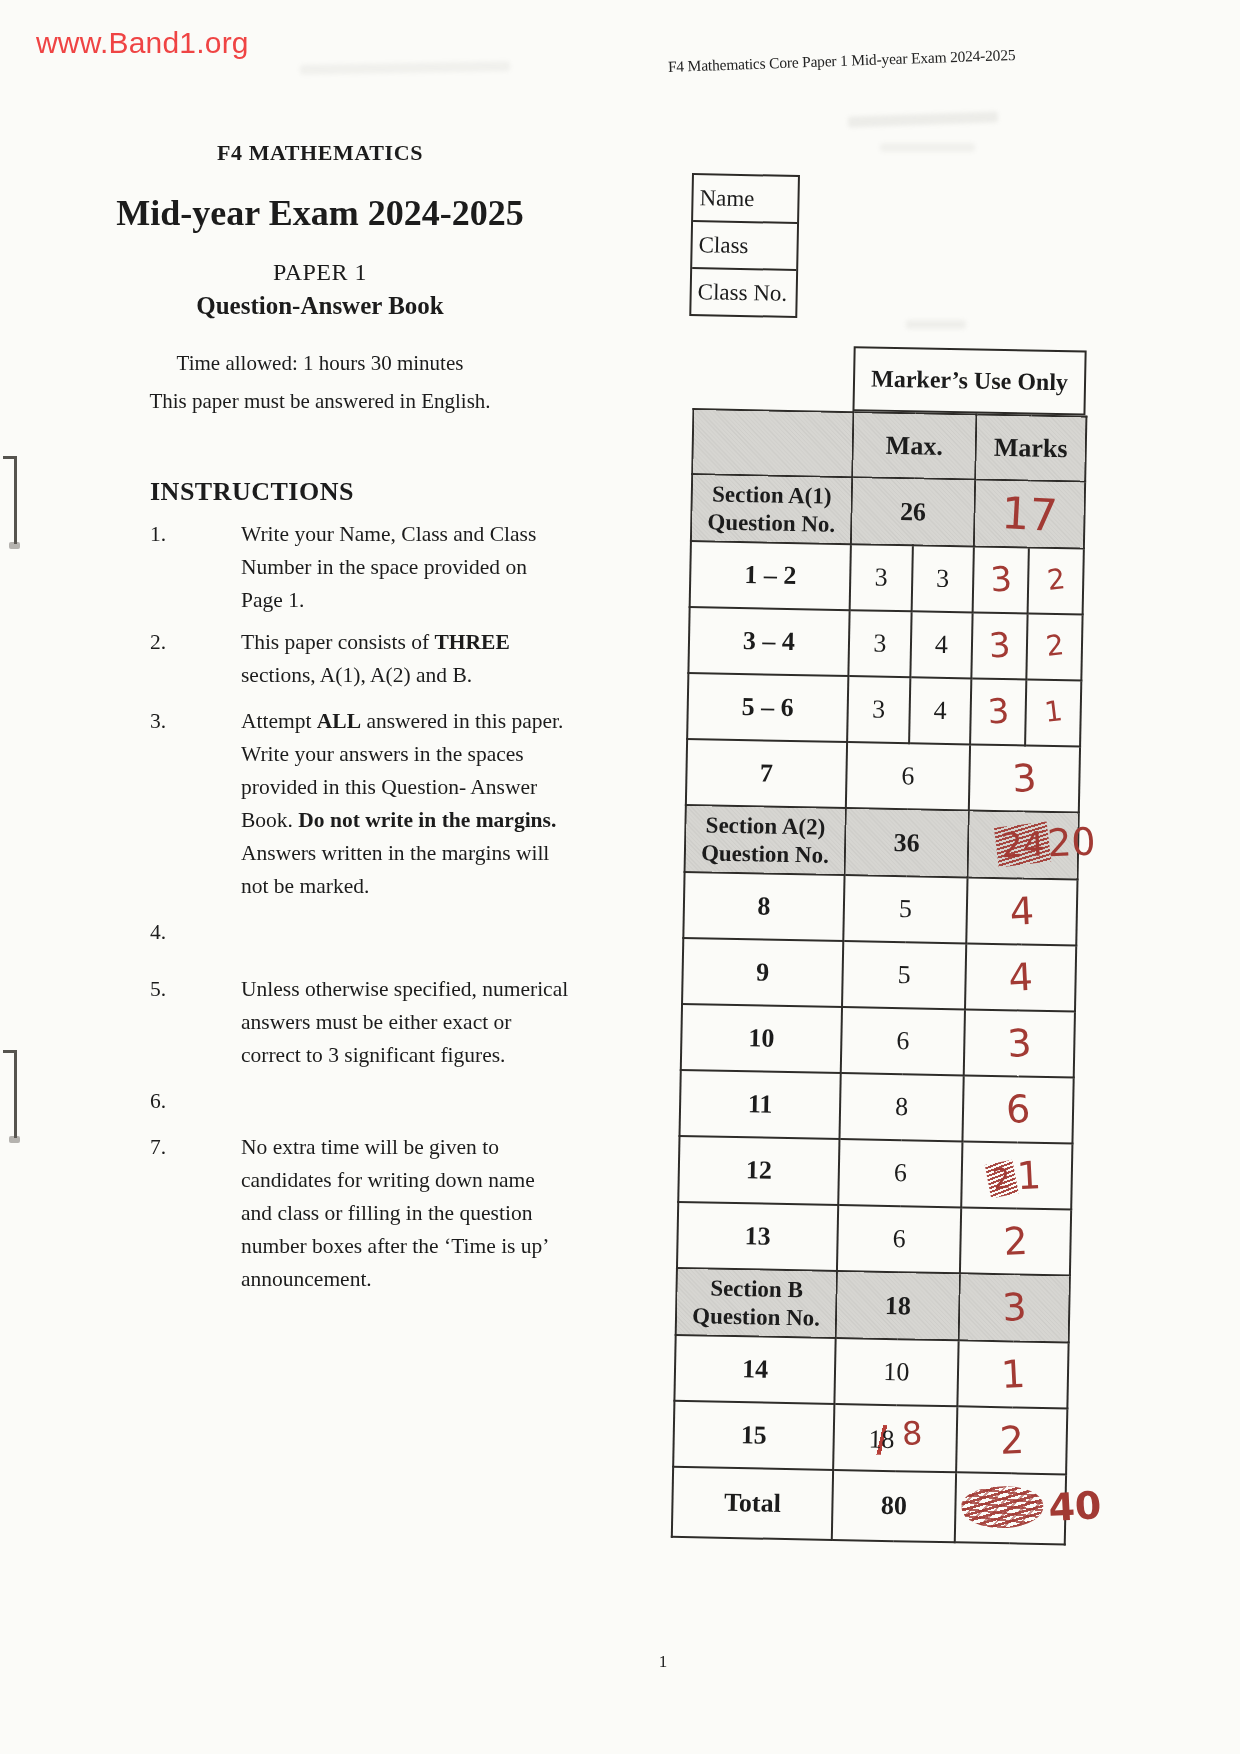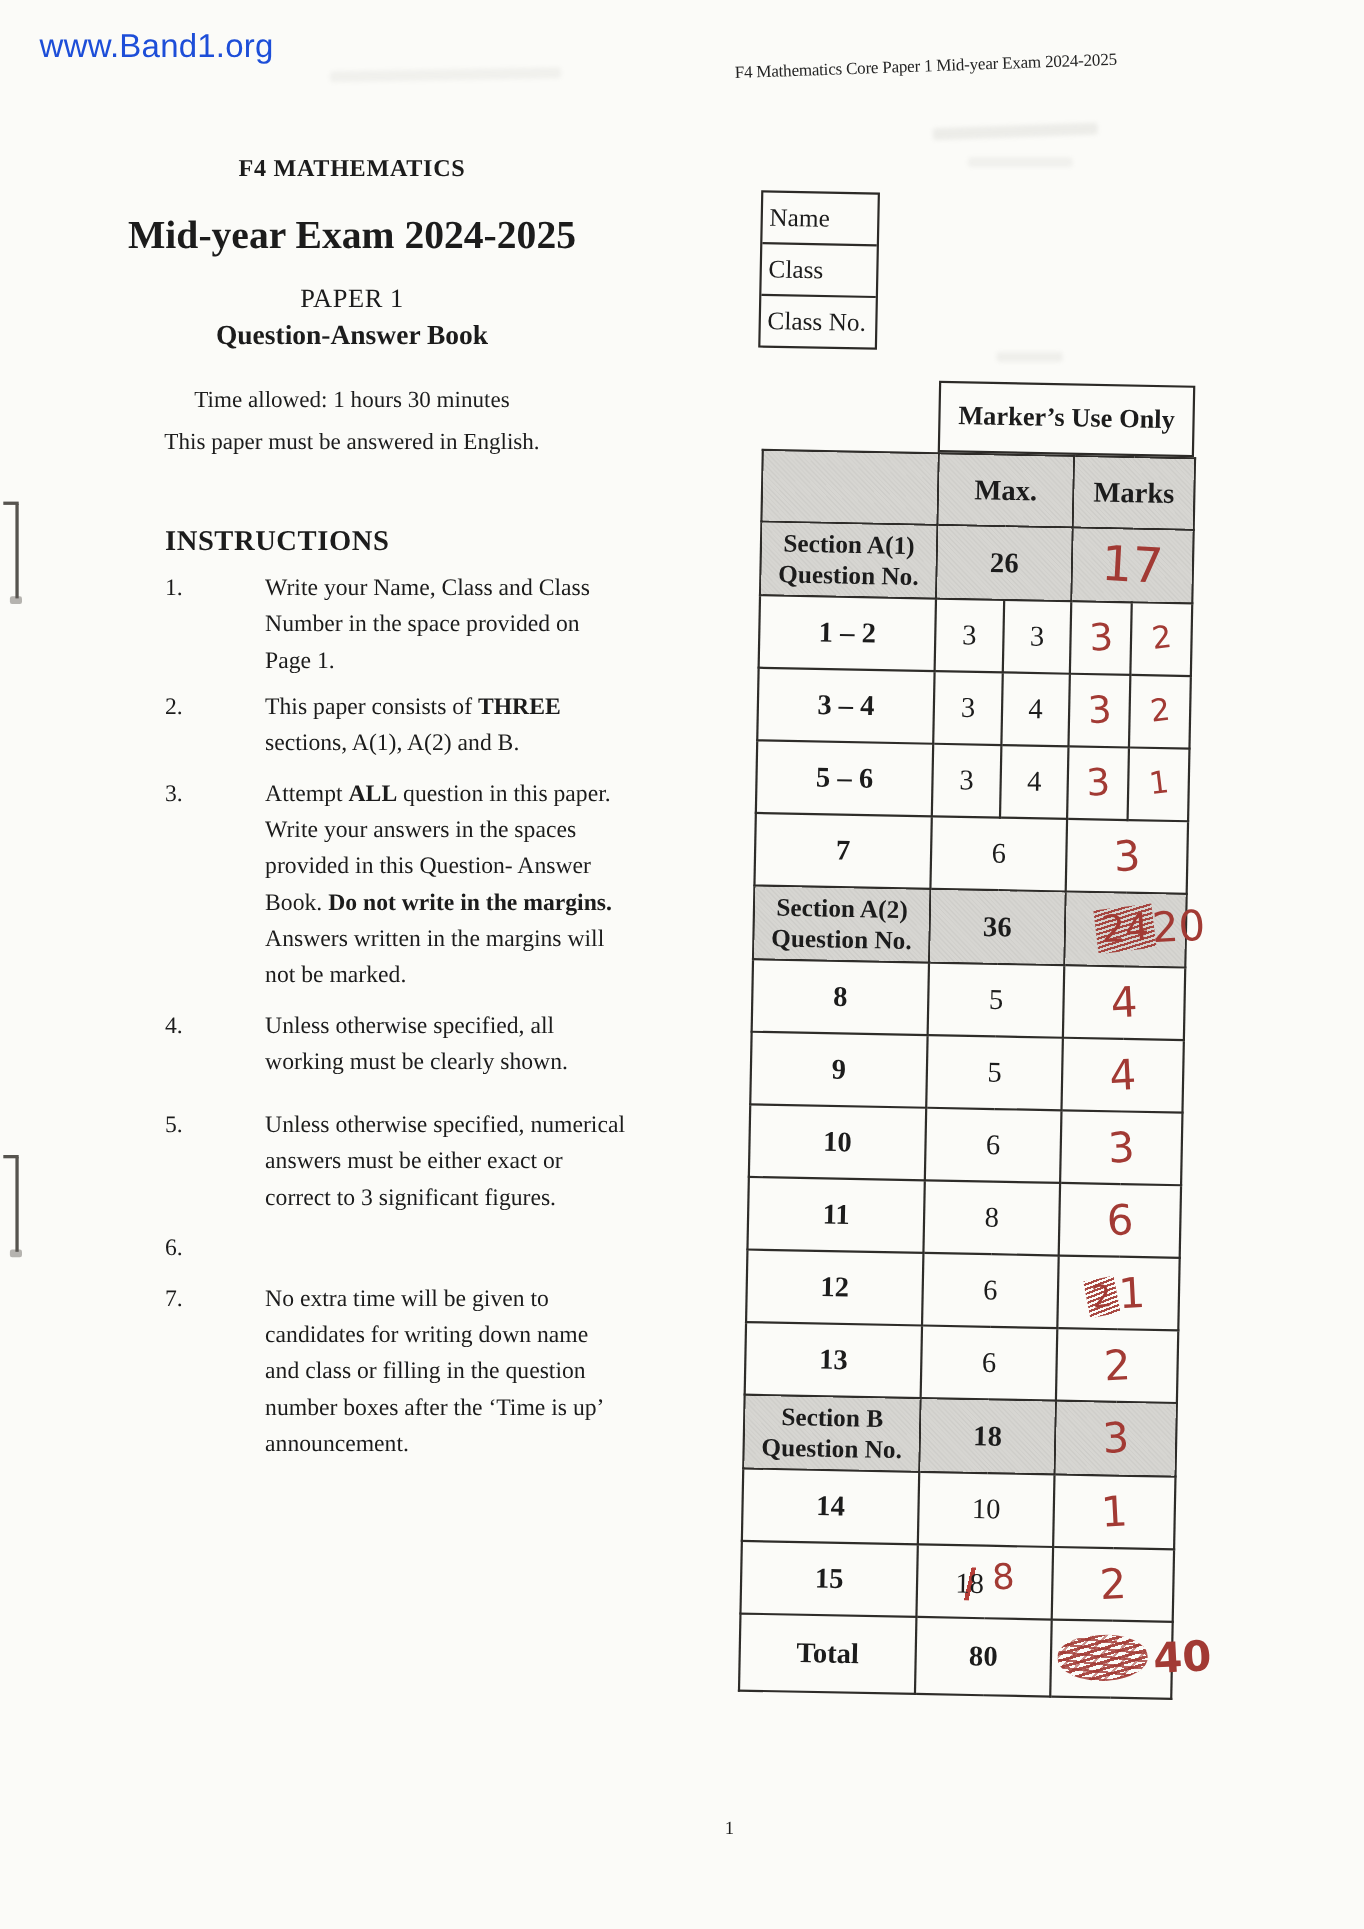--- a/index.html
+++ b/index.html
@@ -6,21 +6,21 @@
   body{
     width:1240px;height:1754px;position:relative;
     background:#fbfbf8;
     font-family:"Liberation Serif","DejaVu Serif",serif;
     color:#1c1c1c;overflow:hidden;
   }
   .abs{position:absolute;}
 
   
   .watermark{left:36px;top:26px;font-family:"Liberation Sans","DejaVu Sans",sans-serif;
-    font-size:30px;color:#1d4ed8;letter-spacing:.2px;}
+    font-size:30px;color:#ef4444;letter-spacing:.2px;}
 
   
   .page-header{left:668px;top:58px;width:345px;font-size:15.5px;color:#242424;
     transform:rotate(-2deg);transform-origin:left center;white-space:nowrap;letter-spacing:-.2px;}
 
   
   .tblock{left:105px;width:430px;text-align:center;}
   .t1{top:140px;font-size:22px;font-weight:bold;letter-spacing:.6px;}
   .t2{top:192px;font-size:36px;font-weight:bold;}
   .t3{top:259px;font-size:24px;font-weight:normal;letter-spacing:.5px;}
@@ -127,25 +127,24 @@
     <div class="ins-item">
       <div class="ins-num">1.</div>
       <div class="ins-text"><span>Write your Name, Class and Class</span><br><span>Number in the space provided on</span><br><span>Page 1.</span></div>
     </div>
     <div class="ins-item">
       <div class="ins-num">2.</div>
       <div class="ins-text"><span>This paper consists of </span><span class="b">THREE</span><br><span>sections, A(1), A(2) and B.</span></div>
     </div>
     <div class="ins-item">
       <div class="ins-num">3.</div>
-      <div class="ins-text"><span>Attempt </span><span class="b">ALL</span><span> question in this paper.</span><br><span>Write your answers in the spaces</span><br><span>provided in this Question- Answer</span><br><span>Book. </span><span class="b">Do not write in the margins.</span><br><span>Answers written in the margins will</span><br><span>not be marked.</span></div>
+      <div class="ins-text"><span>Attempt </span><span class="b">ALL</span><span> answered in this paper.</span><br><span>Write your answers in the spaces</span><br><span>provided in this Question- Answer</span><br><span>Book. </span><span class="b">Do not write in the margins.</span><br><span>Answers written in the margins will</span><br><span>not be marked.</span></div>
     </div>
     <div class="ins-item">
       <div class="ins-num">4.</div>
-      <div class="ins-text"><span>Unless otherwise specified, all</span><br><span>working must be clearly shown.</span></div>
     </div>
     <div class="ins-item">
       <div class="ins-num">5.</div>
       <div class="ins-text"><span>Unless otherwise specified, numerical</span><br><span>answers must be either exact or</span><br><span>correct to 3 significant figures.</span></div>
     </div>
     <div class="ins-item">
       <div class="ins-num">6.</div>
     </div>
     <div class="ins-item">
       <div class="ins-num">7.</div>

